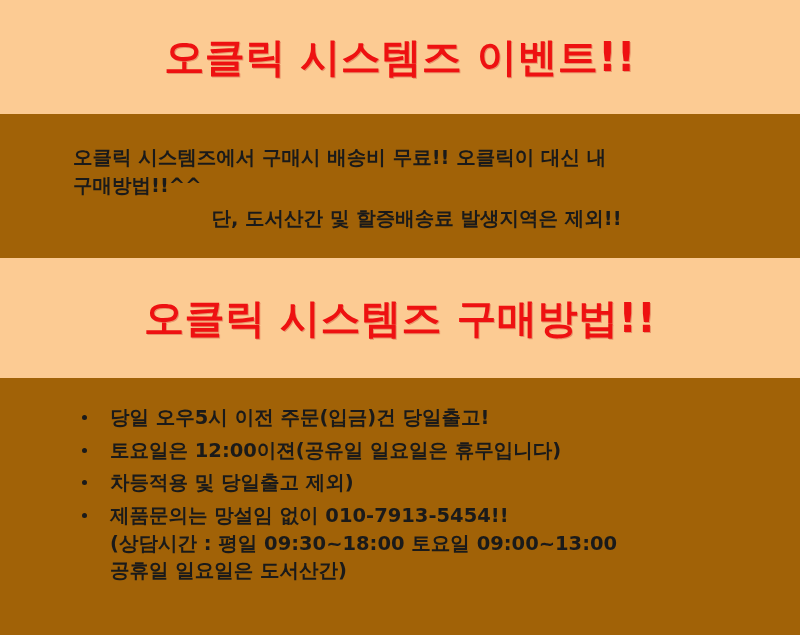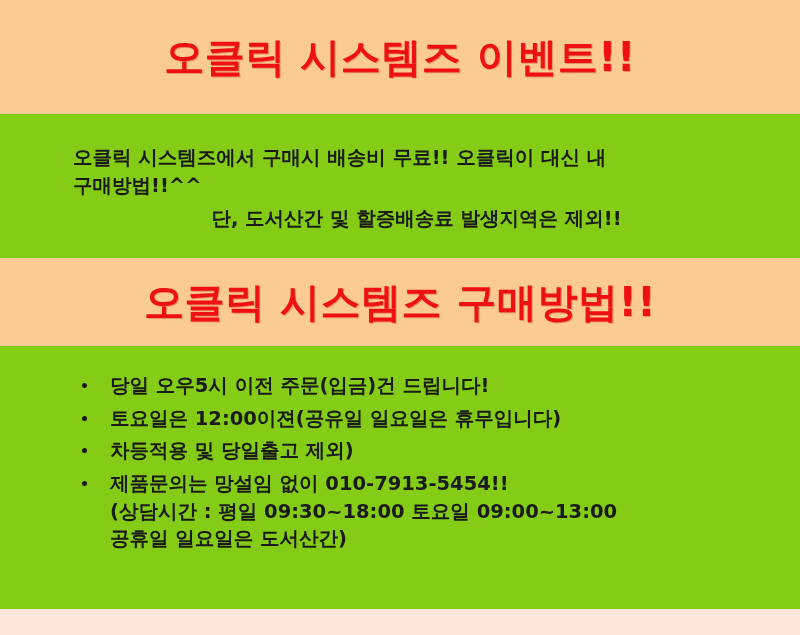--- a/index.html
+++ b/index.html
@@ -20,25 +20,25 @@
     display: flex;
     align-items: center;
     justify-content: center;
   }
 
   
   .band-peach {
     background: #FCCB93;
   }
   .band-cream {
-    background: #84cc16;
+    background: #a16207;
   }
 
   #event-banner   { height: 114px; }
-  #howto-banner   { height: 88px; }
+  #howto-banner   { height: 120px; }
 
   .headline {
     color: #EE1111;
     font-weight: bold;
     font-size: 40px;
     letter-spacing: 0.5px;
     line-height: 1.1;
     white-space: nowrap;
     text-shadow: 1px 1px 0 rgba(180,0,0,0.28);
     font-family: "DejaVu Sans", "Liberation Sans", sans-serif;
@@ -121,21 +121,21 @@
 
 <div class="banner band-peach" id="howto-banner">
   <div class="headline">오클릭 시스템즈 구매방법!!</div>
 </div>
 
 <div class="band-cream body-text" id="purchase-section">
   <ul class="bullets">
 
     <li>
       <span class="bullet-dot"></span>
-      <span class="li-line">당일 오우5시 이전 주문(입금)건 드립니다!</span>
+      <span class="li-line">당일 오우5시 이전 주문(입금)건 당일출고!</span>
     </li>
 
     <li>
       <span class="bullet-dot"></span>
       <span class="li-line">토요일은 12:00이젼(공유일 일요일은 휴무입니다)</span>
     </li>
 
     <li>
       <span class="bullet-dot"></span>
       <span class="li-line">차등적용 및 당일출고 제외)</span>

